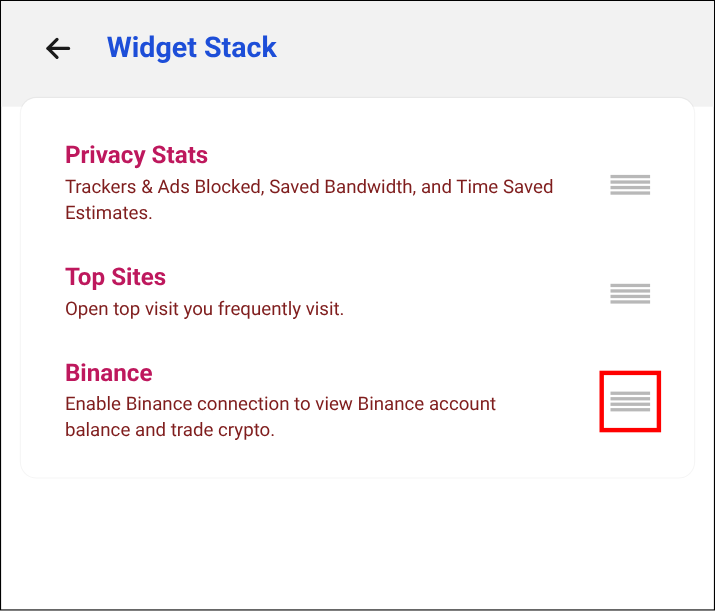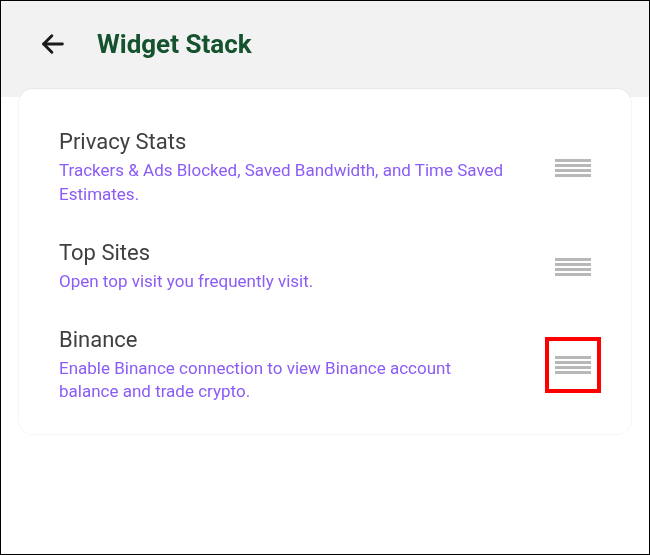--- a/index.html
+++ b/index.html
@@ -27,21 +27,21 @@
       margin-left: 18px;
       cursor: pointer;
     }
     .back-icon svg {
       width: 28px;
       height: 28px;
     }
     .page-title {
       font-size: 26px;
       font-weight: 700;
-      color: #14532d;
+      color: #1d4ed8;
     }
     .card {
       background: #ffffff;
       margin: 0 18px 18px 18px;
       margin-top: -8px;
       border-radius: 14px;
       padding: 40px 30px 30px 40px;
       box-shadow: 0 0 0 1px rgba(0,0,0,0.04);
     }
     .widget-item {
@@ -53,28 +53,28 @@
     .widget-item:last-child {
       margin-bottom: 0;
       gap: 28px;
     }
     .widget-text {
       flex: 1;
       padding-right: 30px;
     }
     .widget-title {
       font-size: 22px;
-      font-weight: 400;
-      color: #404040;
+      font-weight: 700;
+      color: #be185d;
       margin-bottom: 5px;
     }
     .widget-description {
       font-size: 17px;
       line-height: 1.4;
-      color: #8b5cf6;
+      color: #7f1d1d;
     }
     .drag-handle-wrapper {
       width: 56px;
       height: 56px;
       display: flex;
       align-items: center;
       justify-content: center;
       flex-shrink: 0;
     }
     .drag-handle-wrapper.highlighted {

